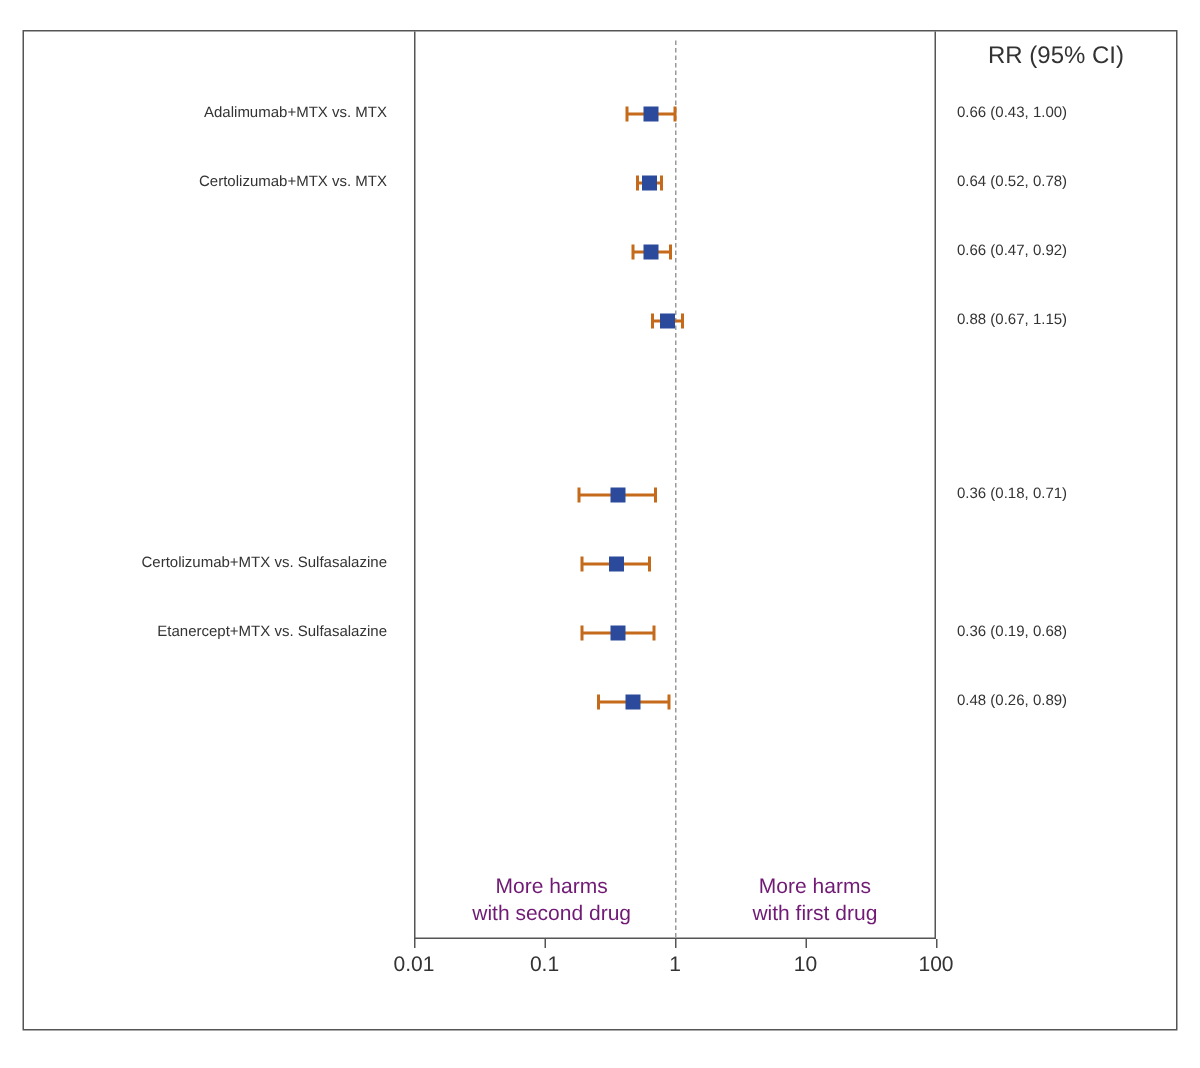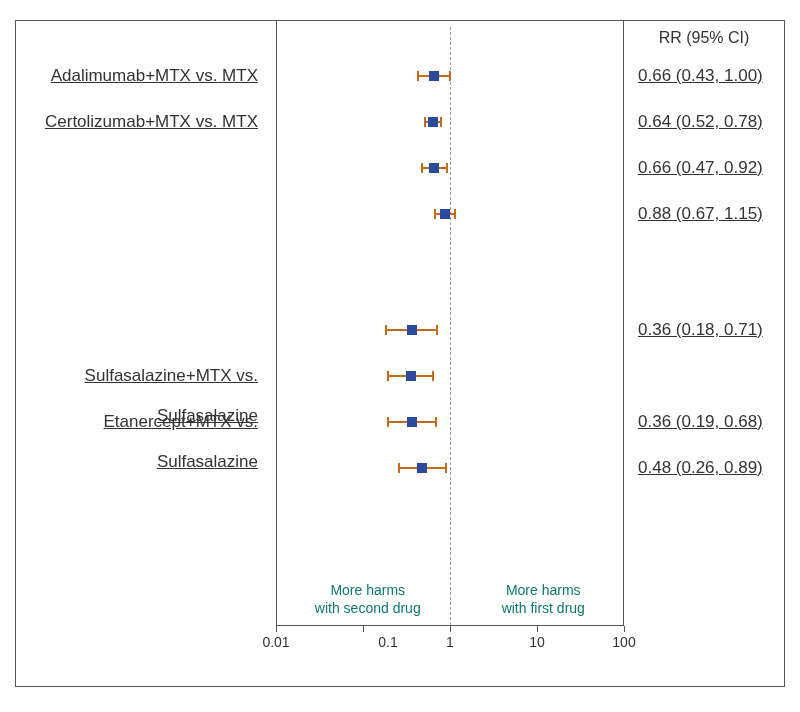--- a/index.html
+++ b/index.html
@@ -68,22 +68,21 @@
     top: 35px;   
     bottom: 60px; 
   }
 
   .row {
     position: absolute;
     left: 0;
     right: 0;
     height: 40px;
     line-height: 40px;
-    font-size: 17px;
-    text-decoration: underline;
+    font-size: 10px;
   }
   .lab { text-align: right; padding-right: 18px; }
   .val { text-align: left; padding-left: 14px; }
 
   
   .refline {
     position: absolute;
     top: 6px;
     bottom: 0px;
     width: 0;
@@ -132,21 +131,21 @@
   }
 
   
   .dir-labels {
     position: absolute;
     left: 11px;
     right: 0;
     bottom: 8px;
     display: flex;
     font-size: 14px;
-    color: #0f766e;
+    color: #701a75;
   }
   .dir-left, .dir-right {
     flex: 1;
     text-align: center;
     line-height: 1.25;
   }
   .dir-left { padding-right: 8px; }
   .dir-right { padding-left: 8px; }
 </style>
 </head>
@@ -154,21 +153,21 @@
 
 <div class="wrap">
   <div class="figure">
 
     <div class="header-rr">RR (95% CI)</div>
 
     <div class="col-labels">
       <div class="rows-container" id="labels-rows">
           <div class="row lab" style="top: 0px;">Adalimumab+MTX vs. MTX</div>
           <div class="row lab" style="top: 46px;">Certolizumab+MTX vs. MTX</div>
-          <div class="row lab" style="top: 300px;">Sulfasalazine+MTX vs. Sulfasalazine</div>
+          <div class="row lab" style="top: 300px;">Certolizumab+MTX vs. Sulfasalazine</div>
           <div class="row lab" style="top: 346px;">Etanercept+MTX vs. Sulfasalazine</div>
         </div>
     </div>
 
     <div class="col-plot">
       <div class="refline" id="refline" style="left: 50%;"></div>
       <div class="rows-container" id="plot-rows">
           <div class="ci-line" style="left: 40.8367%; width: 9.16329%; top: 19px;"></div>
           <div class="ci-cap" style="left: calc(40.8367% - 1px); top: 15px;"></div>
           <div class="ci-cap" style="left: calc(50% - 1px); top: 15px;"></div>
@@ -217,21 +216,21 @@
           <div class="row val" style="top: 254px;">0.36 (0.18, 0.71)</div>
           <div class="row val" style="top: 346px;">0.36 (0.19, 0.68)</div>
           <div class="row val" style="top: 392px;">0.48 (0.26, 0.89)</div>
         </div>
     </div>
 
     <div class="xaxis" id="xaxis">
         <div class="tick" style="left: 0%;"></div>
         <div class="tick-label" style="left: 0%;">0.01</div>
         <div class="tick" style="left: 25%;"></div>
-        <div class="tick-label" style="left: 25%; margin-left: 25px;">0.1</div>
+        <div class="tick-label" style="left: 25%;">0.1</div>
         <div class="tick" style="left: 50%;"></div>
         <div class="tick-label" style="left: 50%;">1</div>
         <div class="tick" style="left: 75%;"></div>
         <div class="tick-label" style="left: 75%;">10</div>
         <div class="tick" style="left: 100%;"></div>
         <div class="tick-label" style="left: 100%;">100</div>
       </div>
 
   </div>
 </div>

